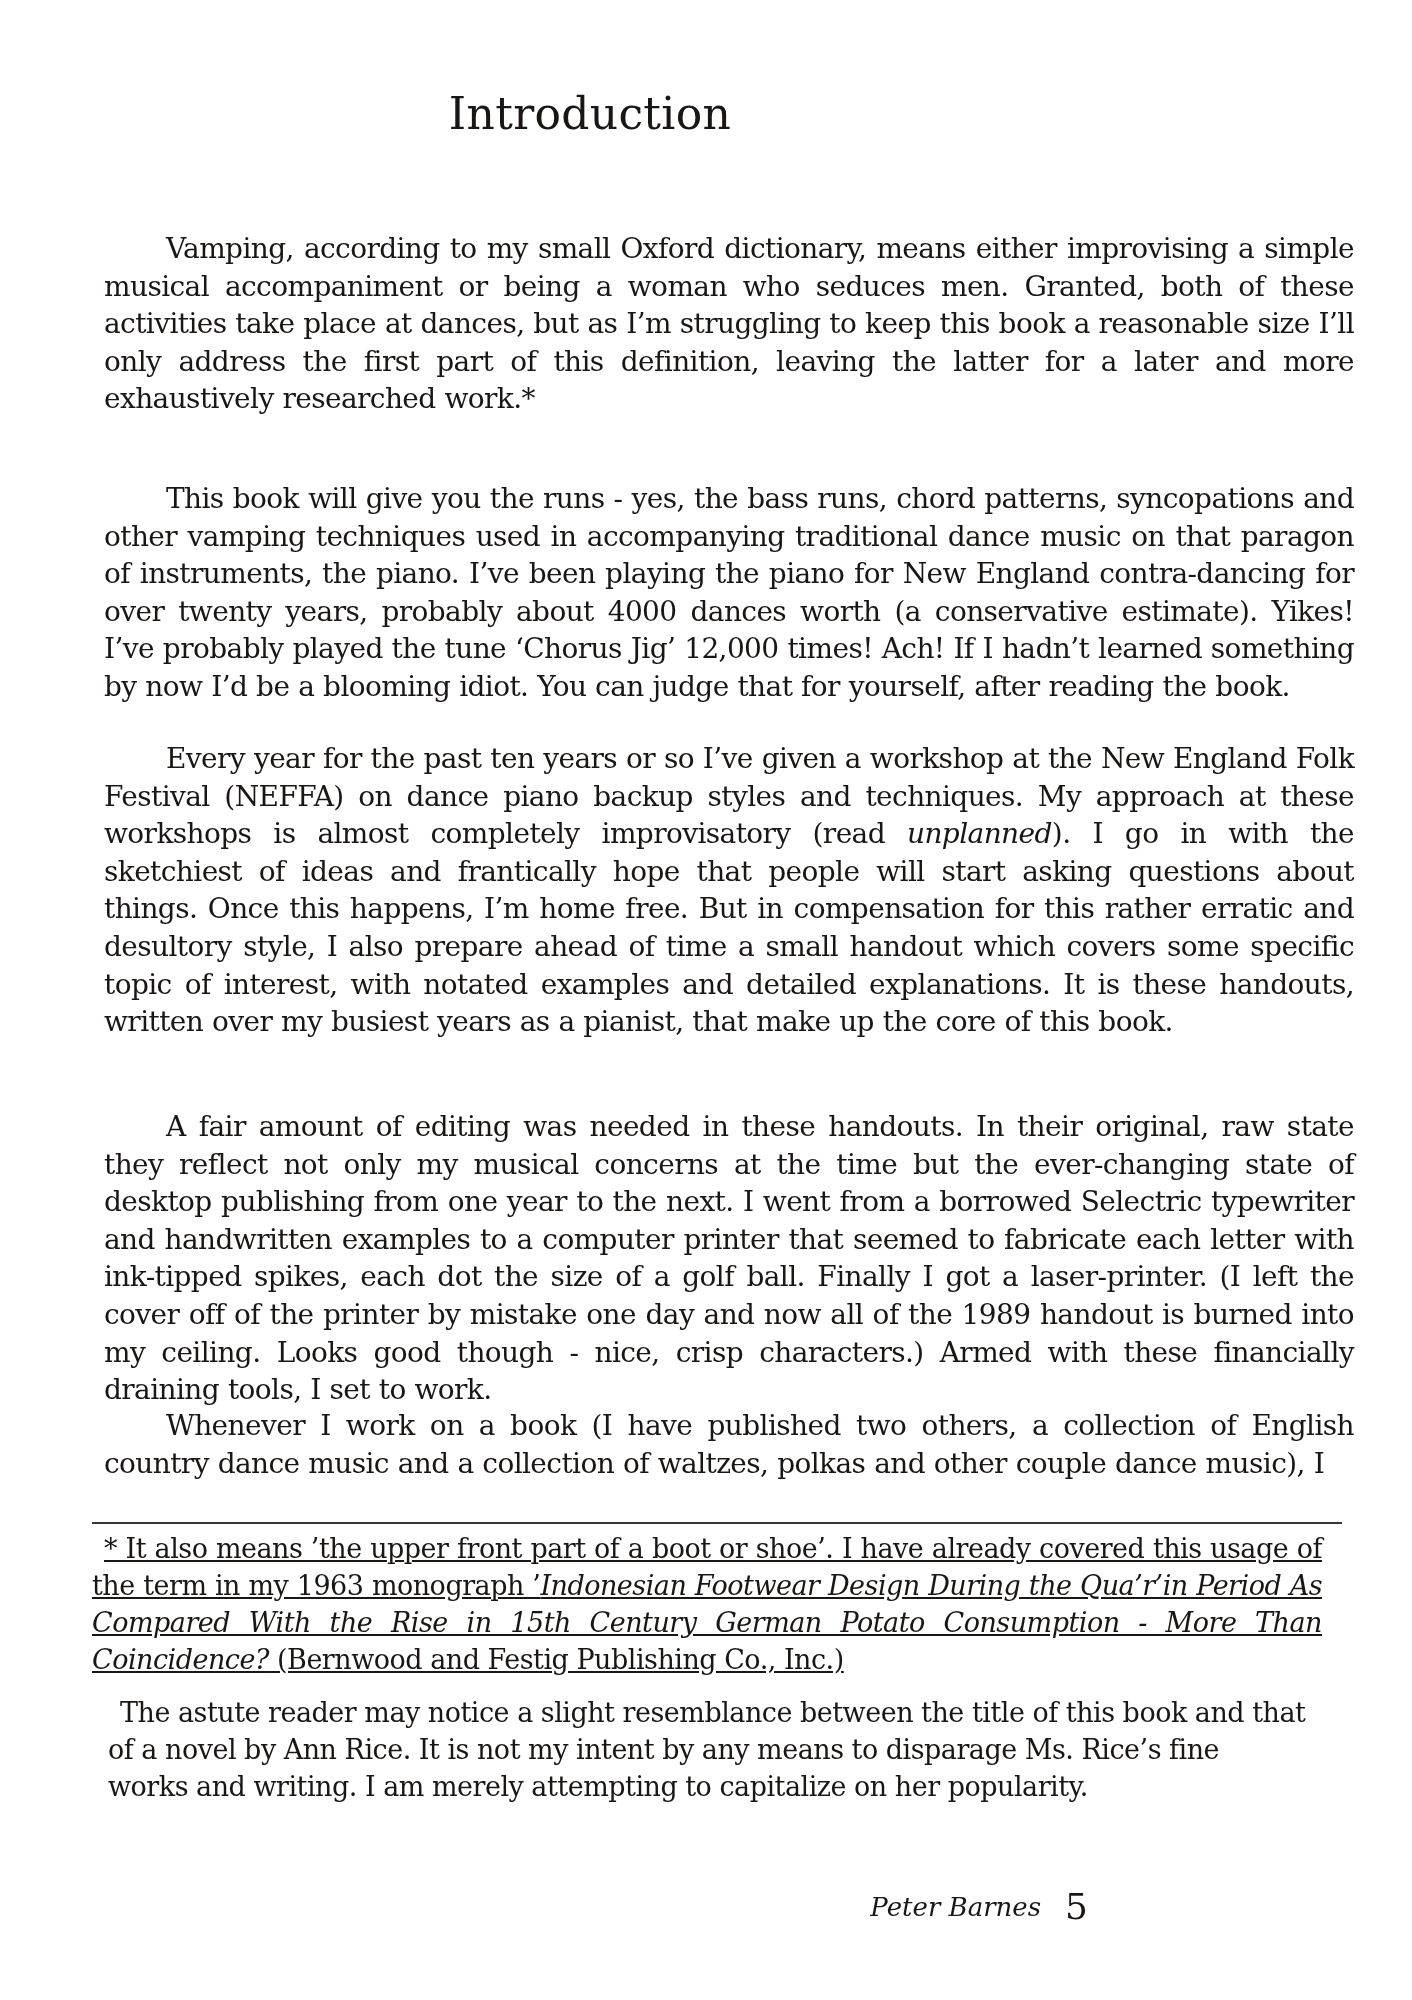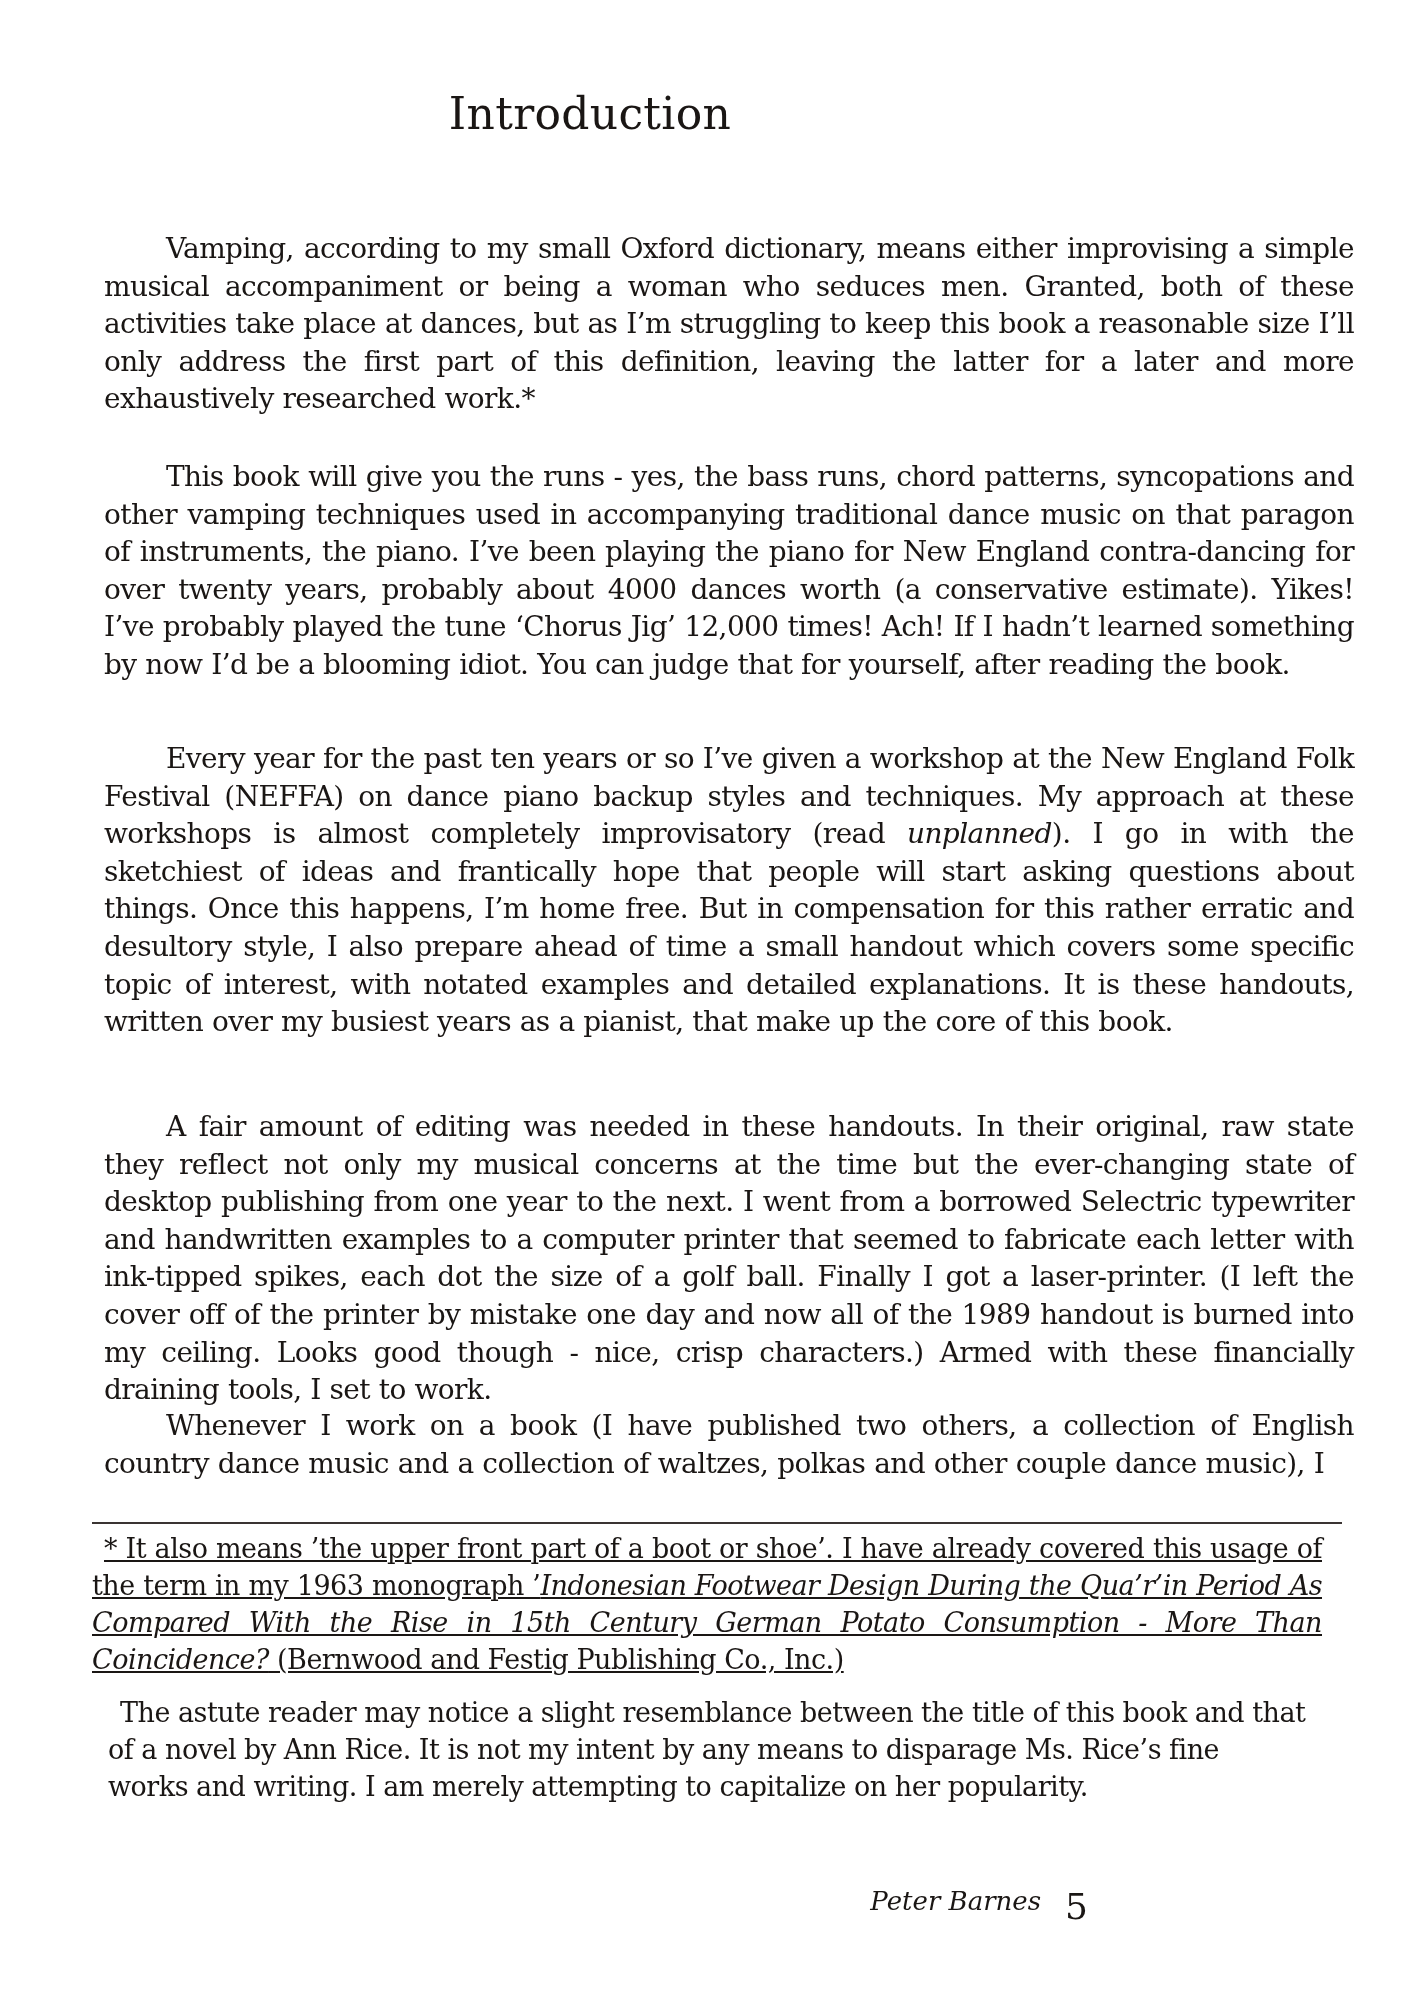--- a/index.html
+++ b/index.html
@@ -40,21 +40,21 @@
       text-align: justify;
       letter-spacing: -0.6px;
       word-spacing: 0.5px;
       margin: 12px;
     }
     .body-text .p {
       text-indent: 62px;
       margin: 0;
     }
     .p1 { top: 218px; }
-    .p2 { top: 446px; }
+    .p2 { top: 468px; }
     .p3 { top: 728px; }
     .p4 { top: 1096px; }
     .p5 { top: 1395px; }
     .footnote-rule {
       position: absolute;
       left: 92px;
       top: 1522px;
       width: 1250px;
       height: 0;
       border-top: 2px solid #3a3432;
@@ -79,21 +79,21 @@
       text-align: left;
       margin: 16px;
       text-indent: 12px;
     }
     em { font-style: italic; }
     .page-footer {
       position: absolute;
       right: 92px;
       top: 1886px;
       display: flex;
-      align-items: flex-start;
+      align-items: center;
       gap: 24px;
     }
     .author {
       font-style: italic;
       font-size: 26px;
     }
     .page-number {
       font-size: 36px;
     }
   </style>

